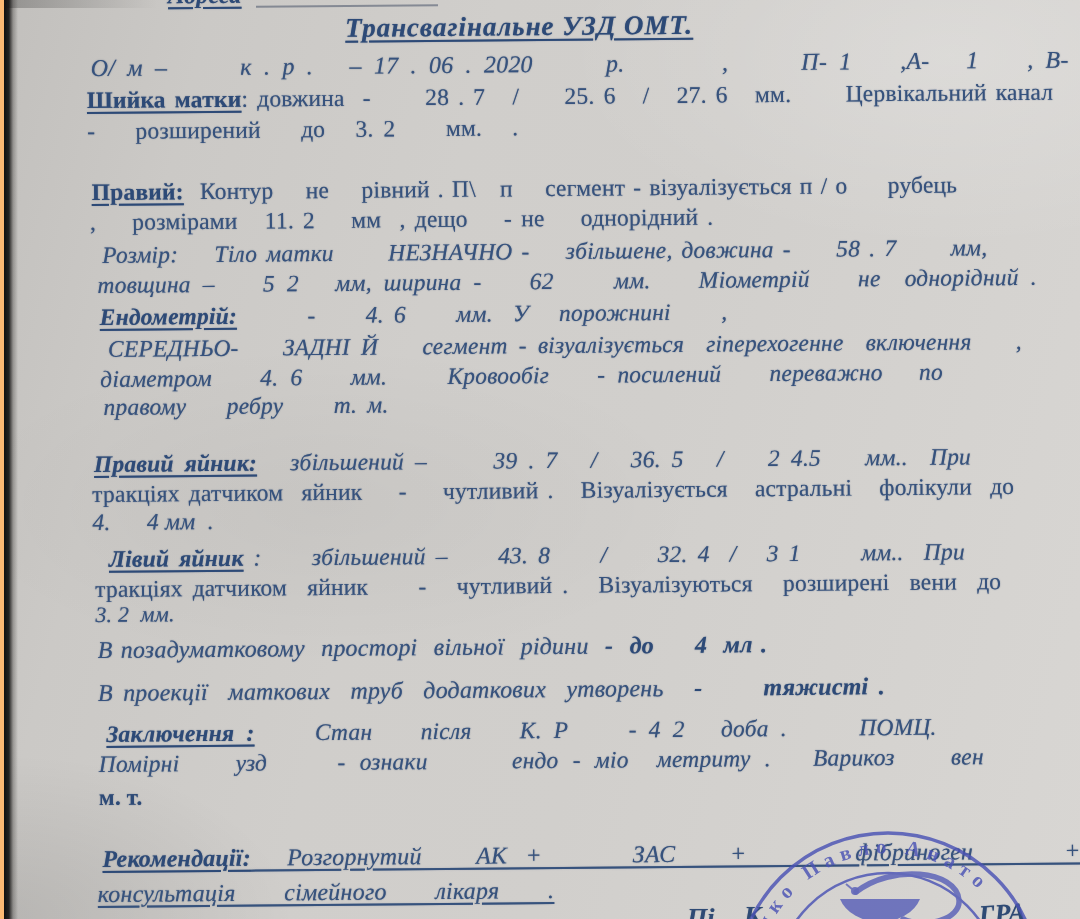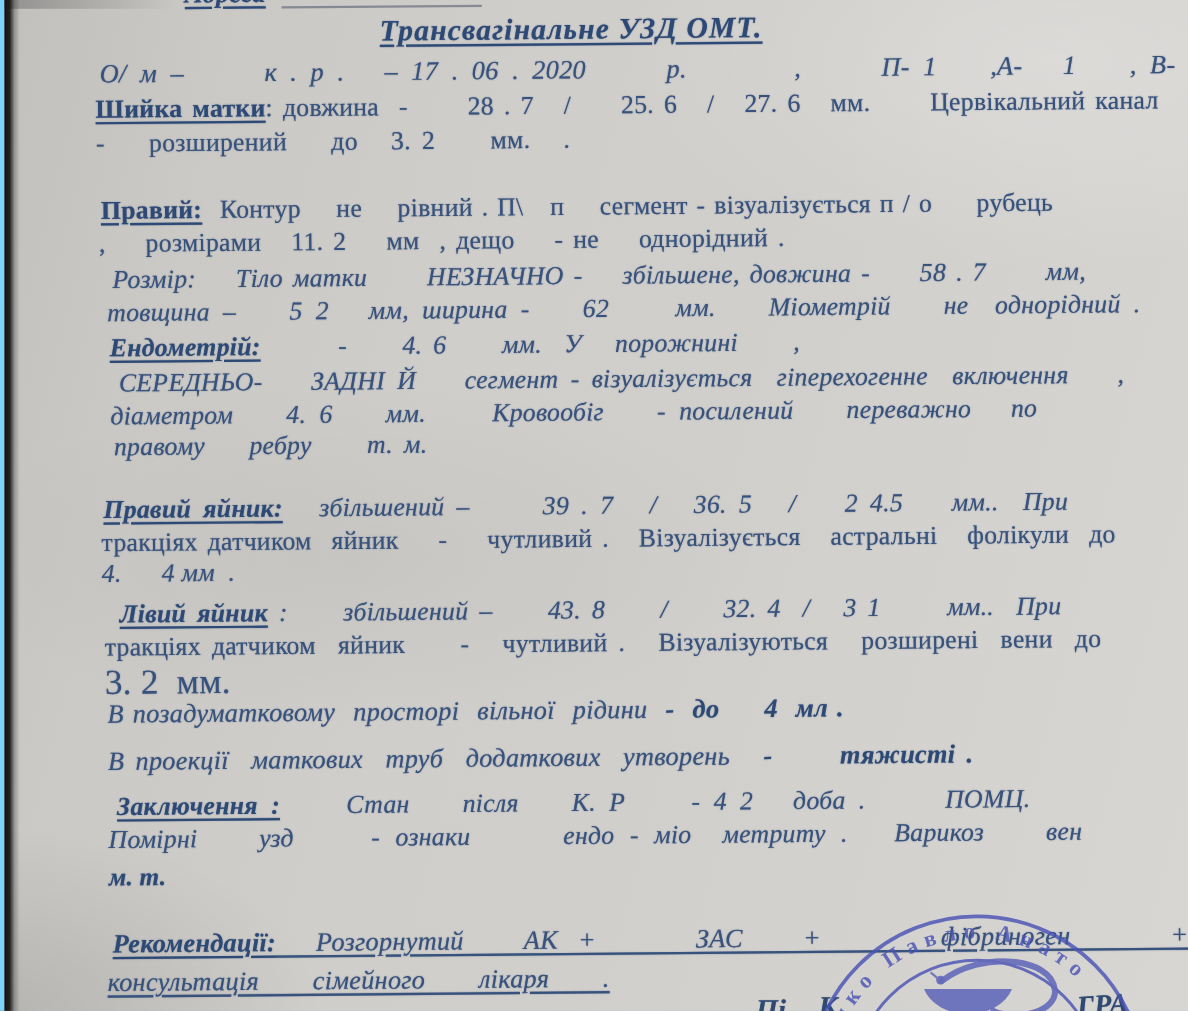--- a/index.html
+++ b/index.html
@@ -2,21 +2,21 @@
 <html style="--ink: #36527d; --ink-bold: #2d4a77;"><head>
 <meta charset="utf-8">
 <style>
   html,body{margin:0;padding:0;}
   body{
     width:1080px;height:919px;overflow:hidden;
     background:#141414;
     font-family:"Liberation Serif","DejaVu Serif",serif;
   }
   #photo-frame{
-    position:relative;width:1080px;height:919px;overflow:hidden;background:#7dd3fc;
+    position:relative;width:1080px;height:919px;overflow:hidden;background:#fdba74;
   }
   #paper{
     position:absolute;left:4px;top:0;right:0;bottom:0;
     background:
       radial-gradient(ellipse 60% 35% at 88% 6%, rgba(255,255,255,0.20), rgba(255,255,255,0) 60%),
       radial-gradient(ellipse 45% 30% at 0% 100%, rgba(0,0,0,0.10), rgba(0,0,0,0) 60%),
       radial-gradient(ellipse 50% 25% at 30% 55%, rgba(0,0,0,0.04), rgba(0,0,0,0) 70%),
       linear-gradient(104deg,#c2c0bd 0%,#cbc9c6 16%,#d0cecb 38%,#d1cfcc 58%,#d5d3d0 82%,#d8d6d3 100%);
   }
   #left-edge-shadow{
@@ -72,26 +72,26 @@
         <div class="line" style="top: 272px; left: 95px; font-size: 23.5px; word-spacing: 6px; font-style: italic;"><span class="seg">товщина –    5 2   мм, ширина -    62     мм.    Міометрій    не  однорідний .</span></div>
         <div class="line" style="top: 304px; left: 97px; font-size: 23.5px; word-spacing: 4px; font-style: italic;"><span class="seg sb su">Ендометрій:</span><span class="seg">       -     4. 6     мм.  У   порожнині     ,</span></div>
         <div class="line" style="top: 336px; left: 105px; font-size: 23.5px; word-spacing: 5px; font-style: italic;"><span class="seg">СЕРЕДНЬО-    ЗАДНІ Й    сегмент - візуалізується  гіперехогенне  включення    ,</span></div>
         <div class="line" style="top: 366px; left: 97px; font-size: 23.5px; word-spacing: 6px; font-style: italic;"><span class="seg">діаметром    4. 6    мм.     Кровообіг    - посилений    переважно   по</span></div>
         <div class="line" style="top: 394px; left: 100px; font-size: 23.5px; word-spacing: 4px; font-style: italic;"><span class="seg">правому    ребру     т. м.</span></div>
         <div class="line" style="top: 451px; left: 90px; font-size: 23.5px; word-spacing: 5px; font-style: italic;"><span class="seg sb su">Правий яйник:</span><span class="seg">   збільшений –      39 . 7   /   36. 5   /    2 4.5    мм..  При</span></div>
         <div class="line" style="top: 481px; left: 88px; font-size: 23.5px; word-spacing: 3px;"><span class="seg">тракціях датчиком  яйник    -    чутливий .   Візуалізується   астральні   фолікули  до</span></div>
         <div class="line" style="top: 509px; left: 88px; font-size: 23.5px; font-style: italic;"><span class="seg">4.      4 мм  .</span></div>
         <div class="line" style="top: 546px; left: 104px; font-size: 23.5px; word-spacing: 4px; font-style: italic;"><span class="seg sb su">Лівий яйник</span><span class="seg"> :     збільшений –     43. 8     /     32. 4  /   3 1      мм..  При</span></div>
         <div class="line" style="top: 576px; left: 90px; font-size: 23.5px; word-spacing: 4px;"><span class="seg">тракціях датчиком  яйник     -   чутливий .   Візуалізуються   розширені  вени  до</span></div>
-        <div class="line" style="top: 602px; left: 90px; font-size: 32px; "><span class="seg">3. 2  мм.</span></div>
+        <div class="line" style="top: 602px; left: 90px; font-size: 22px; font-style: italic;"><span class="seg">3. 2  мм.</span></div>
         <div class="line" style="top: 637px; left: 92px; font-size: 24px; word-spacing: 2px; font-style: italic;"><span class="seg">В позадуматковому  просторі  вільної  рідини  </span><span class="seg sb">-  до     4  мл .</span></div>
         <div class="line" style="top: 680px; left: 92px; font-size: 24px; word-spacing: 4px; font-style: italic;"><span class="seg">В проекції  маткових  труб  додаткових  утворень   </span><span class="seg sb">-      тяжисті .</span></div>
         <div class="line" style="top: 721px; left: 100px; font-size: 23.5px; word-spacing: 6px; font-style: italic;"><span class="seg sb su">Заключення :</span><span class="seg">     Стан    після    К. Р     - 4 2   доба .      ПОМЦ.</span></div>
         <div class="line" style="top: 751px; left: 92px; font-size: 23.5px; word-spacing: 8px; font-style: italic;"><span class="seg">Помірні    узд     - ознаки      ендо - міо  метриту .   Варикоз    вен</span></div>
-        <div class="line" style="top: 785px; left: 92px; font-size: 23px; font-style: italic;"><span class="seg sb">м. т.</span></div>
+        <div class="line" style="top: 785px; left: 92px; font-size: 23px; "><span class="seg sb">м. т.</span></div>
         <div class="line" style="top: 846px; left: 95px; font-size: 24px; word-spacing: 12px; font-style: italic;"><span class="seg sb su">Рекомендації:</span><span class="seg su">  Розгорнутий   АК +     ЗАС   +      фібриноген     +</span></div>
         <div class="line" style="top: 881px; left: 90px; font-size: 24px; word-spacing: 6px; font-style: italic;"><span class="seg su">консультація    сімейного    лікаря    .</span></div>
       </div>
 
     <div id="bottom-fragments">
         <div class="frag" style="top: 903px; left: 683px; font-size: 26px;">Пі</div>
         <div class="frag" style="top: 901px; left: 740px; font-size: 26px;">К</div>
         <div class="frag" style="top: 899px; left: 975px; font-size: 26px; transform: rotate(-4deg);">ГРА</div>
       </div>
 

